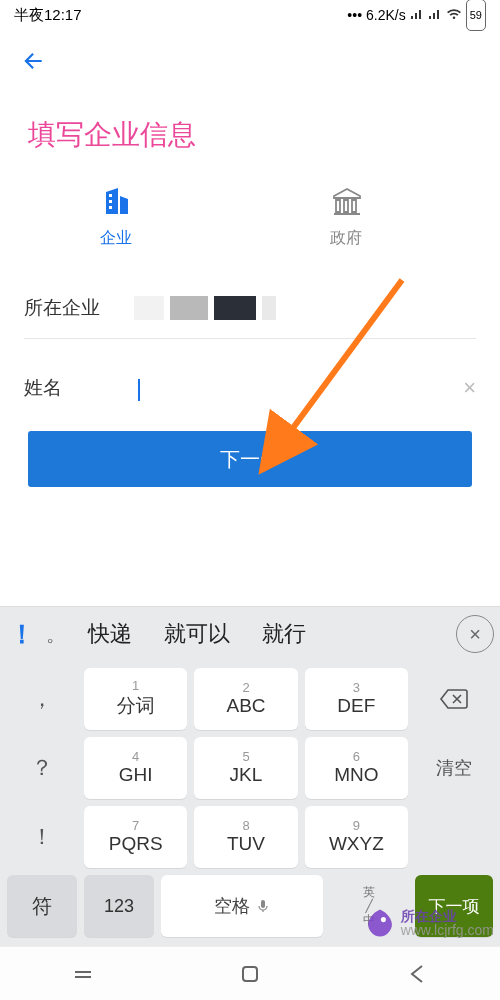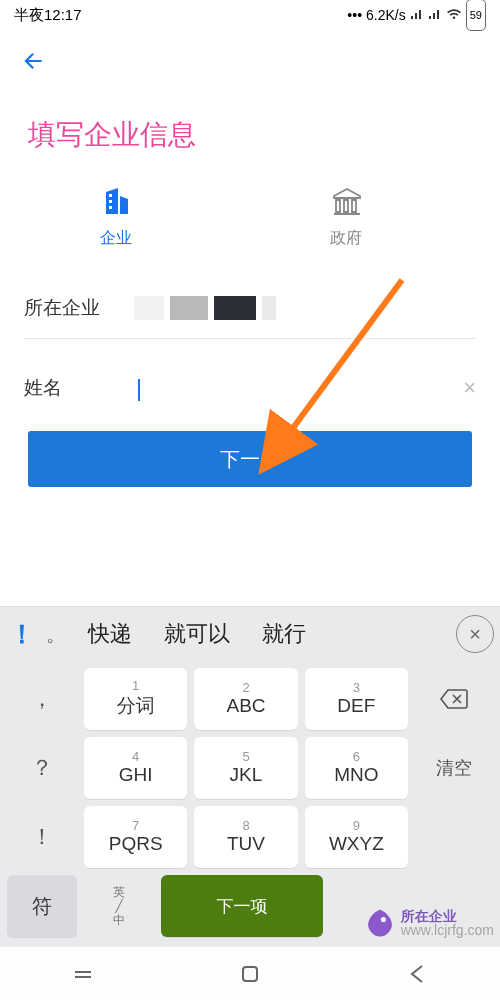--- a/index.html
+++ b/index.html
@@ -300,20 +300,28 @@
       </div>
     <div class="key">
         <span class="key-num">9</span>
         <span class="key-main">WXYZ</span>
       </div>
     <div class="key func"></div>
   </div>
 
   <div class="bottom-row">
     <div class="key sym" style="font-size:20px">符</div>
+    <div class="key num">123</div>
+    <div class="key space">
+      <span>空格</span>
+      <svg width="14" height="14" viewBox="0 0 14 14">
+          <rect x="5" y="1" width="4" height="8" rx="2" fill="#888"></rect>
+          <path d="M3 7a4 4 0 008 0M7 11v2" stroke="#888" stroke-width="1.2" fill="none"></path>
+        </svg>
+    </div>
     <div class="key lang">
       <span>英</span>
       <span>╱</span>
       <span>中</span>
     </div>
     <div class="key action">下一项</div>
   </div>
 </div>
 
 <div class="navbar">

